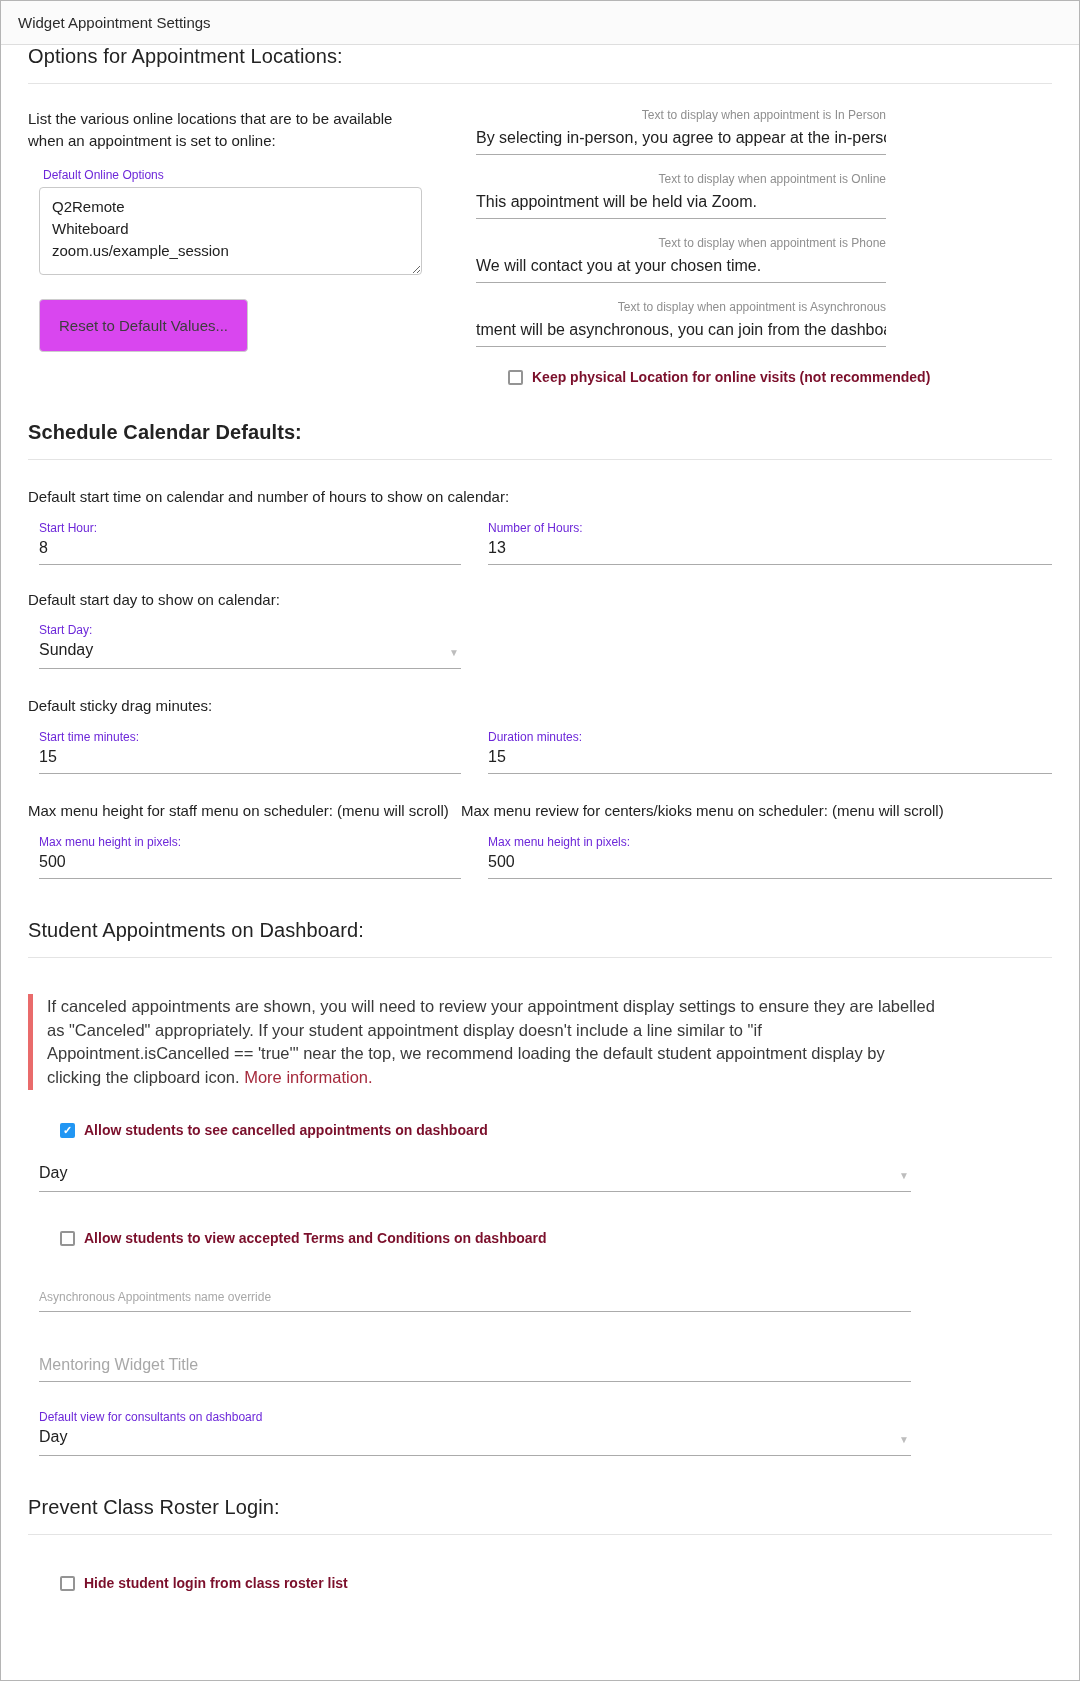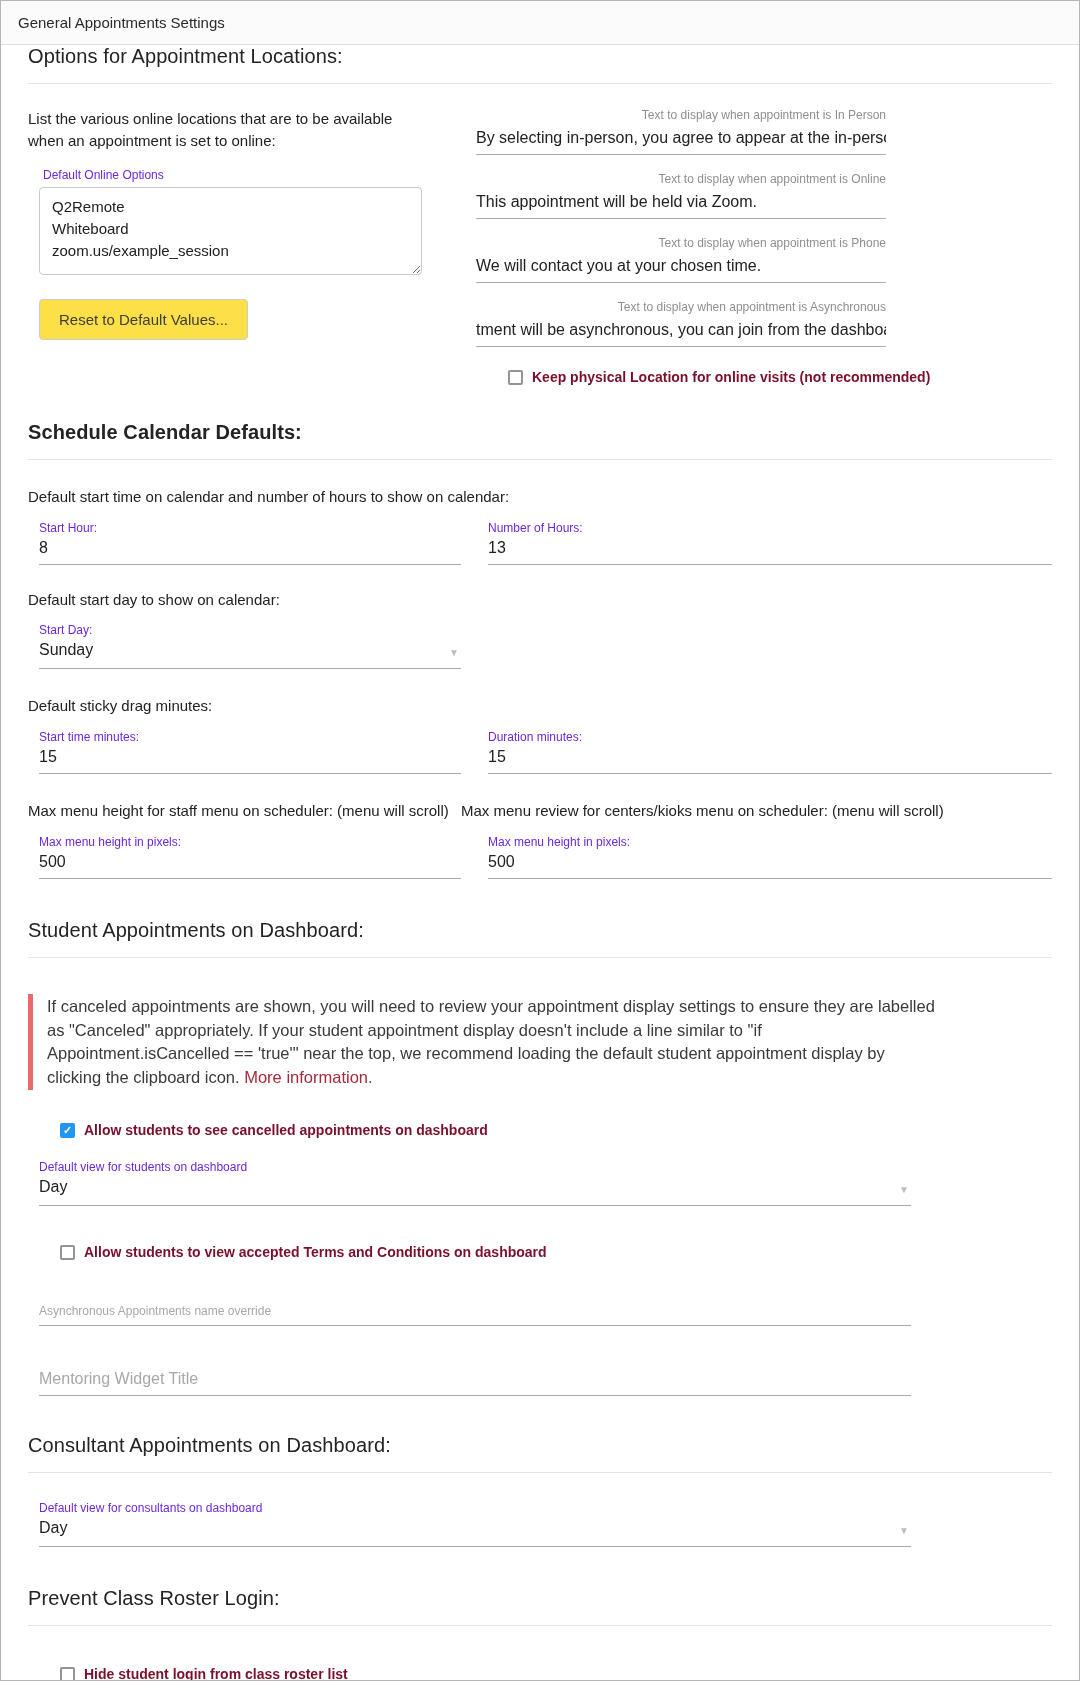--- a/index.html
+++ b/index.html
@@ -10,21 +10,21 @@
   .content { padding:0 27px; }
   h2.section { font-size:20px; font-weight:400; color:#232323; margin:0; padding-bottom:15px; border-bottom:1px solid #e4e4e4; letter-spacing:.1px; }
   .mt-first { margin-top:19px; }
   .body-label { font-size:15px; color:#222; margin:0; }
   .small-label { font-size:12px; color:#6d28d9; }
   
   .row-top { display:grid; grid-template-columns:448px 1fr; margin-top:24px; }
   .intro { font-size:15px; line-height:22px; width:400px; margin:0 0 16px; }
   .online-label { margin-left:15px; }
   textarea.online { display:block; width:383px; height:88px; margin:5px 0 0 11px; border:1px solid #c9c9c9; border-radius:4px; padding:8px 12px; font:15px/22px "Liberation Sans",sans-serif; color:#212121; resize:both; outline:none; }
-  .reset-btn { margin:24px 0 0 11px; padding:11px 19px; background:#fde047; border:1px solid #ccc; border-radius:4px; font-size:15px; color:#3d3d3d; font-family:"Liberation Sans",sans-serif; cursor:pointer; }
+  .reset-btn { margin:24px 0 0 11px; padding:17px 19px; background:#d946ef; border:1px solid #ccc; border-radius:4px; font-size:15px; color:#3d3d3d; font-family:"Liberation Sans",sans-serif; cursor:pointer; }
   .mfield { width:410px; margin-bottom:17px; }
   .mfield .lab { font-size:12px; color:#8f8f8f; margin-bottom:3px;text-align:right; }
   .mfield input, .line-input input, input.underline { width:100%; border:none; border-bottom:1px solid #ababab; font-size:16px; font-family:"Liberation Sans",sans-serif; padding:4px 0 7px; color:#212121; outline:none; background:transparent; }
   input::placeholder, textarea::placeholder { color:#a8a8a8; }
   
   .check-row { display:flex; align-items:center; gap:9px;padding-left:32px; }
   .cb { flex:0 0 auto; width:15px; height:15px; border:2px solid #949494; border-radius:2px; background:#fff; position:relative; }
   .cb.checked { background:#2196f3; border-color:#2196f3; }
   .cb.checked::after { content:"✓"; position:absolute; left:0; top:-1px; width:11px; height:11px; color:#fff; font-size:11px; font-weight:bold; line-height:13px; text-align:center; }
   .cb-label { font-size:14px; font-weight:700; color:#7b0f2b; }
@@ -41,21 +41,21 @@
   
   .warn { border-left:5px solid #e96b6b; padding:1px 0 1px 14px; margin-top:36px; font-size:16.5px; line-height:23.5px; color:#3a3a3a; max-width:908px; }
   .warn .link { color:#a52a3c; cursor:pointer; }
   .spacer-140 { height:150px; }
 </style>
 </head>
 <body>
 
 <div class="window">
   <div class="hdr">
-    <span>General Appointments Settings</span>
+    <span>Widget Appointment Settings</span>
   </div>
 
   <div class="content">
 
     <h2 class="section mt-first">Options for Appointment Locations:</h2>
 
     <div class="row-top">
       <div>
         <p class="intro">List the various online locations that are to be available when an appointment is set to online:</p>
         <div class="small-label online-label">Default Online Options</div>
@@ -145,41 +145,39 @@
       <span>If canceled appointments are shown, you will need to review your appointment display settings to ensure they are labelled as "Canceled" appropriately. If your student appointment display doesn't include a line similar to "if Appointment.isCancelled == 'true'" near the top, we recommend loading the default student appointment display by clicking the clipboard icon.</span>
       <span class="link">More information.</span>
     </div>
 
     <div class="check-row" style="margin-top:32px;">
       <span class="cb checked"></span>
       <span class="cb-label">Allow students to see cancelled appointments on dashboard</span>
     </div>
 
     <div style="margin-top:22px;">
-      <div class="small-label inner">Default view for students on dashboard</div>
       <div class="sel sel-full">
         <span>Day</span>
         <span class="arrow">▼</span>
       </div>
     </div>
 
     <div class="check-row" style="margin-top:38px;">
       <span class="cb"></span>
       <span class="cb-label">Allow students to view accepted Terms and Conditions on dashboard</span>
     </div>
 
     <div style="margin-top:40px;">
       <input type="text" class="underline inner" style="width: 872px; font-size: 12px;" placeholder="Asynchronous Appointments name override">
     </div>
 
     <div style="margin-top:40px;">
       <input type="text" class="underline inner" style="width: 872px; font-size: 16px;" placeholder="Mentoring Widget Title">
     </div>
 
-    <h2 class="section" style="margin-top:38px;">Consultant Appointments on Dashboard:</h2>
 
     <div style="margin-top:28px;">
       <div class="small-label inner">Default view for consultants on dashboard</div>
       <div class="sel sel-full">
         <span>Day</span>
         <span class="arrow">▼</span>
       </div>
     </div>
 
     <h2 class="section" style="margin-top:40px;">Prevent Class Roster Login:</h2>

